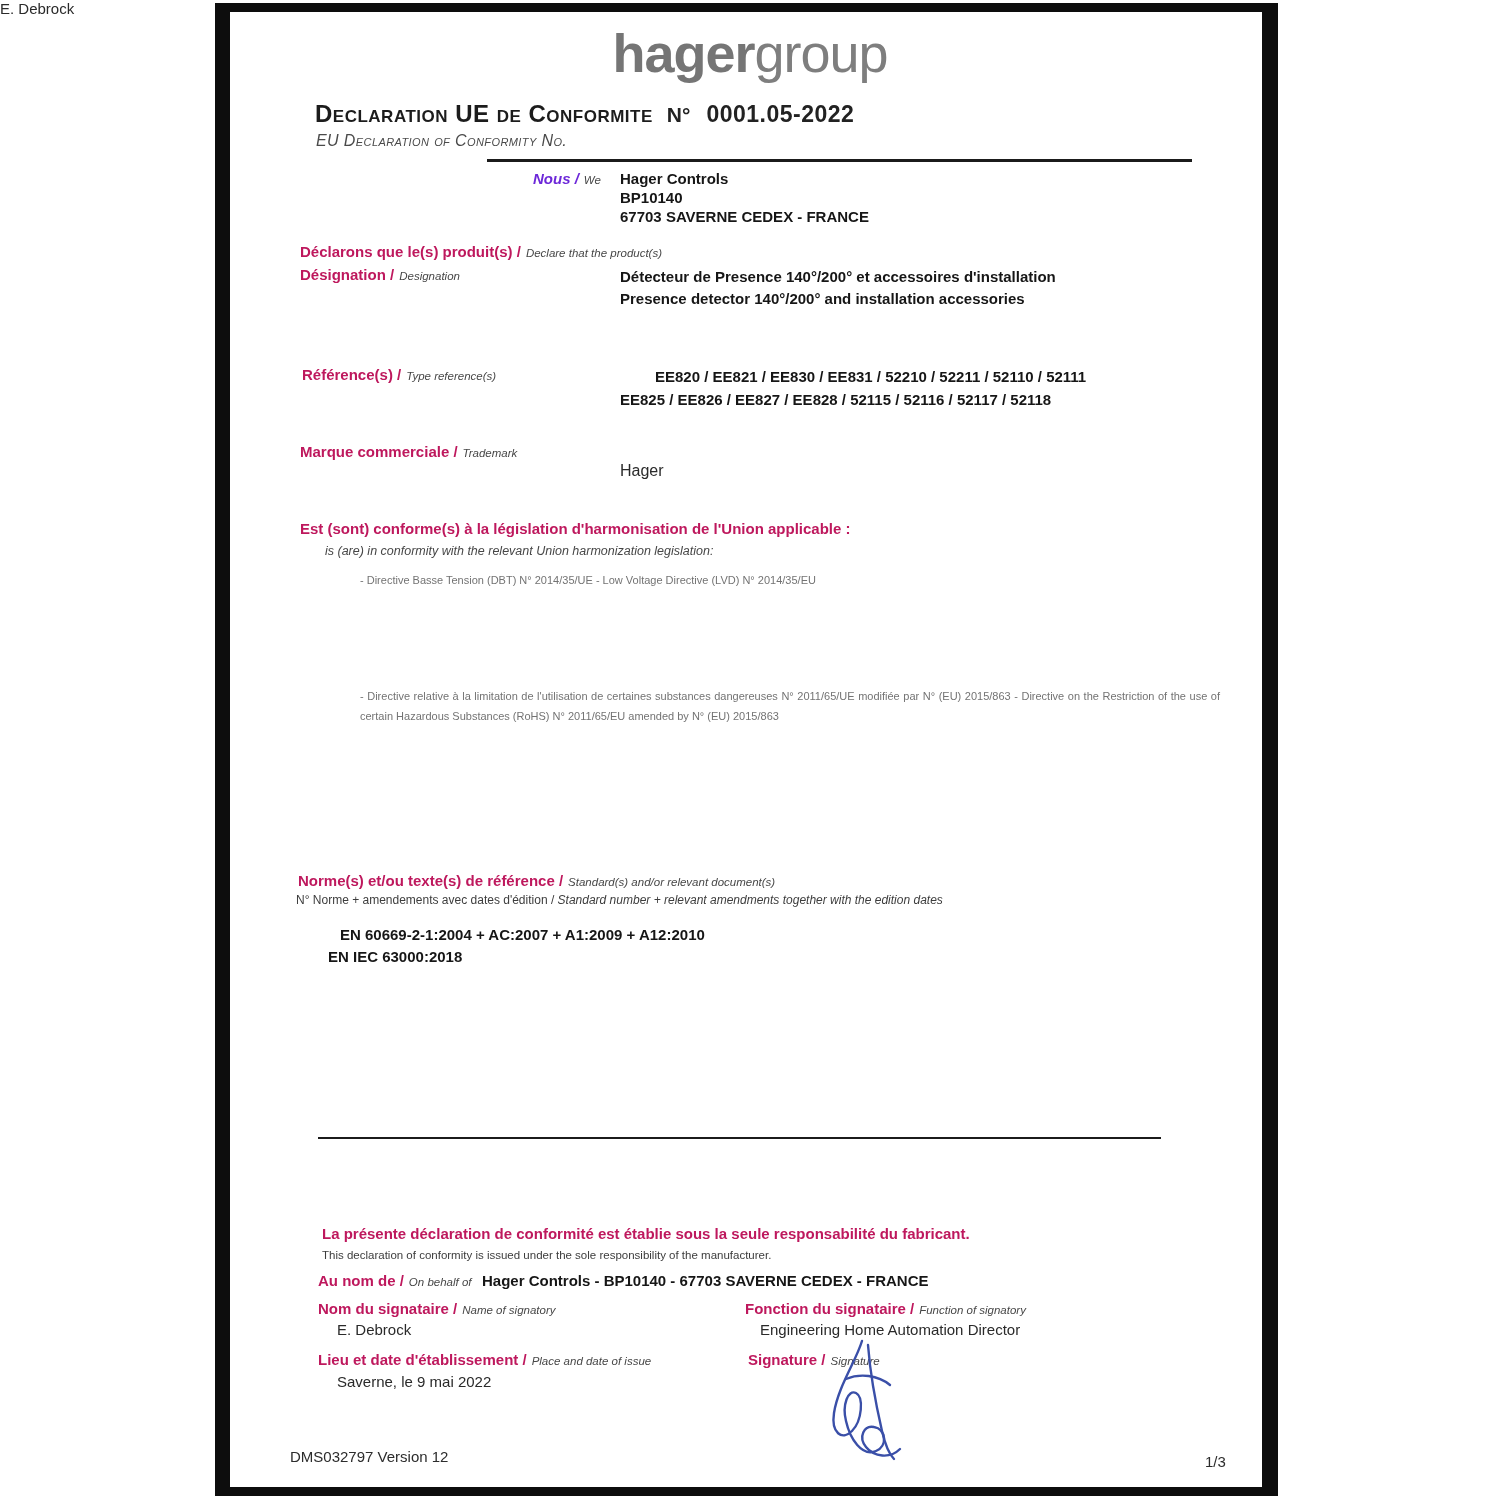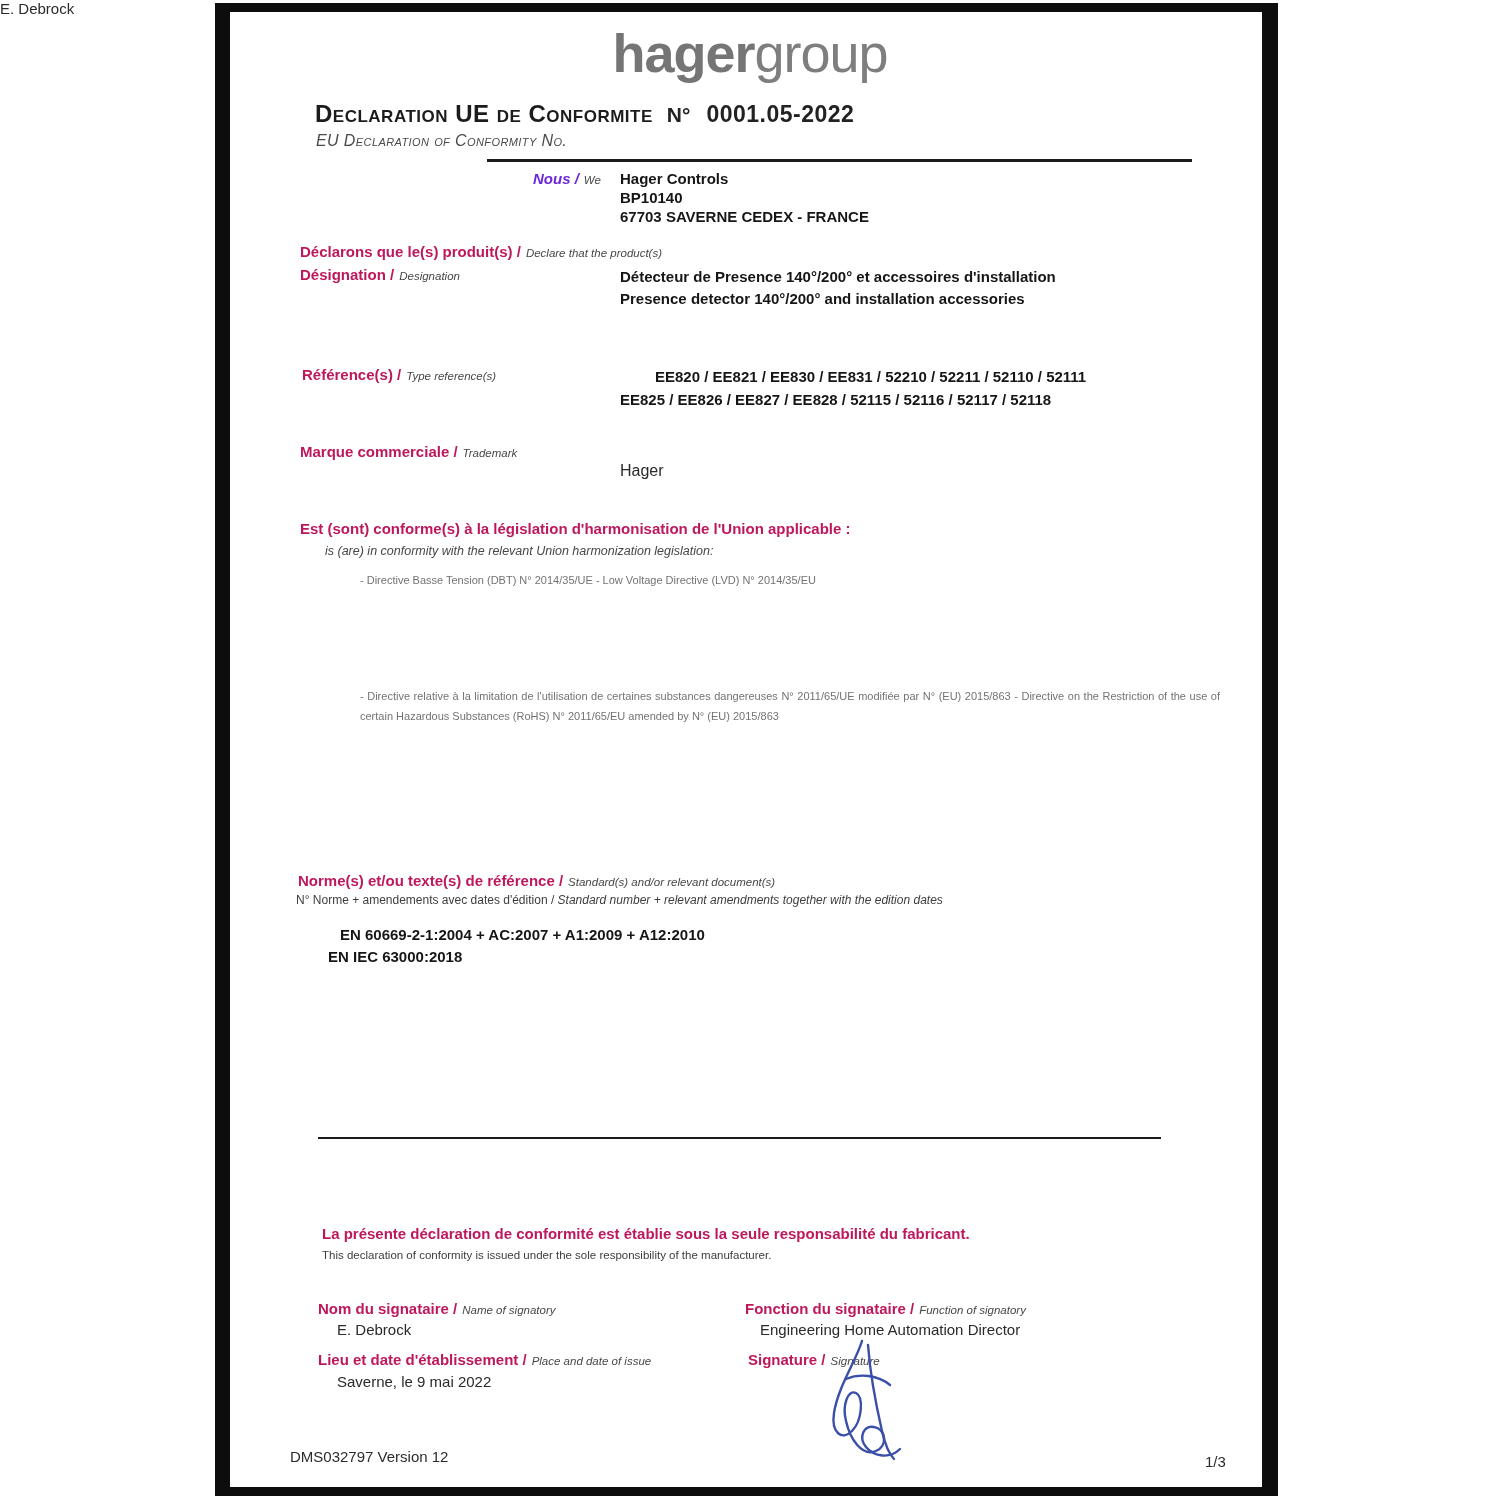--- a/index.html
+++ b/index.html
@@ -102,20 +102,24 @@
   <div class="abs val-b" style="left:340px; top:924px;">EN 60669-2-1:2004 + AC:2007 + A1:2009 + A12:2010</div>
   <div class="abs val-b" style="left:328px; top:946px;">EN IEC 63000:2018</div>
 
   <div class="rule" style="left:318px; top:1137px; width:843px; height:2px;"></div>
 
   <div class="abs lbl-b" style="left:322px; top:1225px;">La présente déclaration de conformité est établie sous la seule responsabilité du fabricant.</div>
   <div class="abs" style="left:322px; top:1245px;">
     <span class="small-note" style="font-size:11.5px;">This declaration of conformity is issued under the sole responsibility of the manufacturer.</span>
   </div>
 
+  <div class="abs" style="left:318px; top:1270px;">
+    <span class="lbl-b">Au nom de /</span><span class="en">On behalf of</span>
+    <span class="val-b" style="margin-left:6px;">Hager Controls - BP10140 - 67703 SAVERNE CEDEX - FRANCE</span>
+  </div>
 
   <div class="abs" style="left:318px; top:1300px;">
     <span class="lbl-b">Nom du signataire /</span><span class="en">Name of signatory</span>
   </div>
   <div class="abs val-r" style="font-size:15px;" style2="">E. Debrock</div>
   <div class="abs" style="left:337px; top:1321px;">
     <span class="val-r" style="font-size:15px;">E. Debrock</span>
   </div>
 
   <div class="abs" style="left:745px; top:1300px;">

